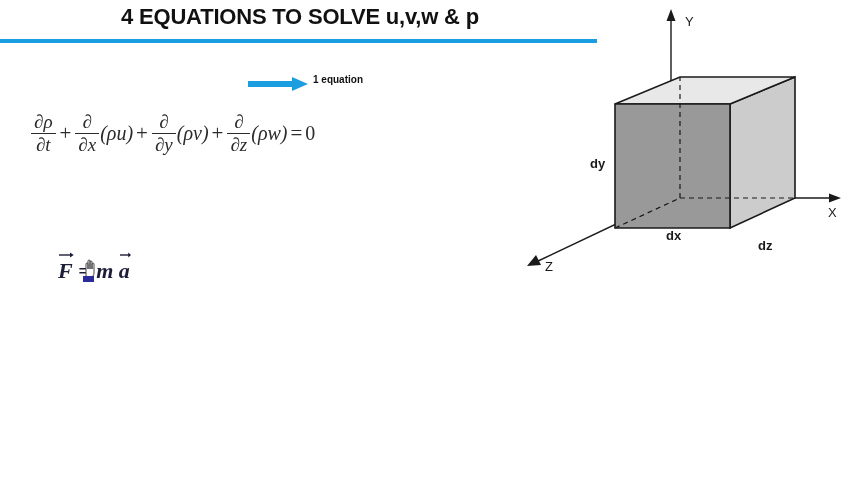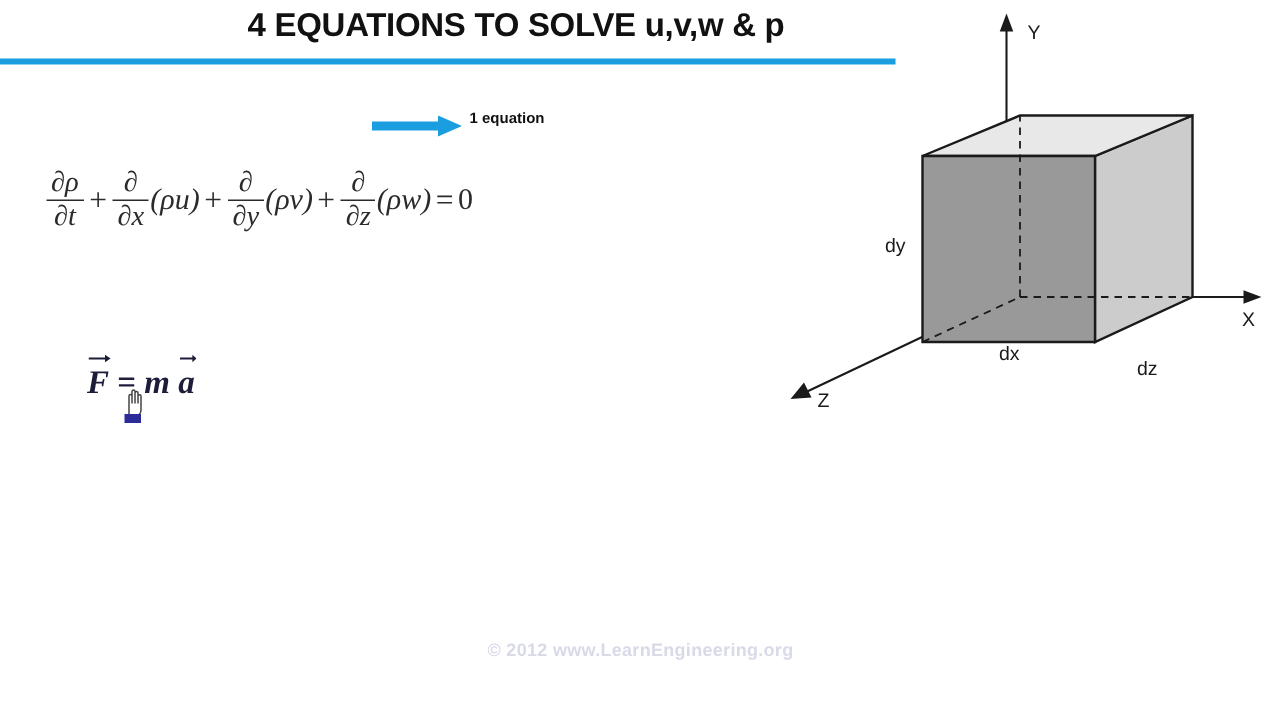--- a/index.html
+++ b/index.html
@@ -36,21 +36,20 @@
     left: 0px;
     top: 0px;
     width: 600px;
     text-align: center;
     font-family: "Liberation Sans", sans-serif;
     font-weight: bold;
     font-size: 22px;
     letter-spacing: -0.2px;
     color: #111111;
     white-space: nowrap;
-    padding-left: 44px;
   }
   #title-underline {
     position: absolute;
     left: 0px;
     top: 35px;
     width: 597px;
     height: 4px;
     background: #1b9ee0;
   }
 
@@ -152,21 +151,21 @@
     top: 208px;
     font-family: "Liberation Sans", sans-serif;
     font-weight: bold;
     font-size: 17px;
     color: #111111;
     white-space: nowrap;
   }
   #momentum-eq {
     position: absolute;
     left: 58px;
-    top: 240px;
+    top: 256px;
     font-family: "Liberation Serif", serif;
     font-style: italic;
     font-weight: bold;
     font-size: 22px;
     color: #1d1d3a;
     white-space: nowrap;
   }
   .vecwrap {
     position: relative;
     display: inline-block;
@@ -212,20 +211,21 @@
     position: absolute;
     font-family: "Liberation Sans", sans-serif;
     font-size: 13px;
     color: #1a1a1a;
   }
   .dim-label {
     position: absolute;
     font-family: "Liberation Sans", sans-serif;
     font-size: 13px;
     color: #1a1a1a;
+    font-weight: bold;
   }
 
   
   #copyright {
     position: absolute;
     left: 0px;
     top: 426px;
     width: 854px;
     text-align: center;
     font-family: "Liberation Sans", sans-serif;
@@ -344,15 +344,14 @@
 
     <div class="axis-label" style="left:185px; top:14px;">Y</div>
     <div class="axis-label" style="left:328px; top:205px;">X</div>
     <div class="axis-label" style="left:45px;  top:259px;">Z</div>
 
     <div class="dim-label" style="left:90px;  top:156px;">dy</div>
     <div class="dim-label" style="left:166px; top:228px;text-align:right;">dx</div>
     <div class="dim-label" style="left:258px; top:195px;margin-top:43px;">dz</div>
   </div>
 
-  <div id="copyright">© 2012 www.LearnEngineering.org</div>
 
 </div>
 
 </body></html>

